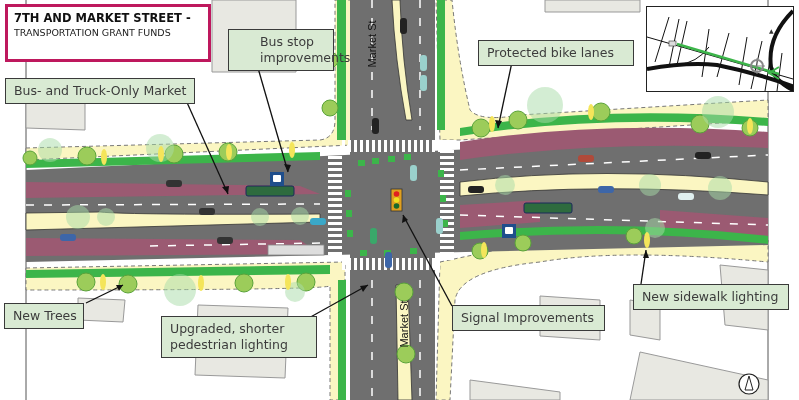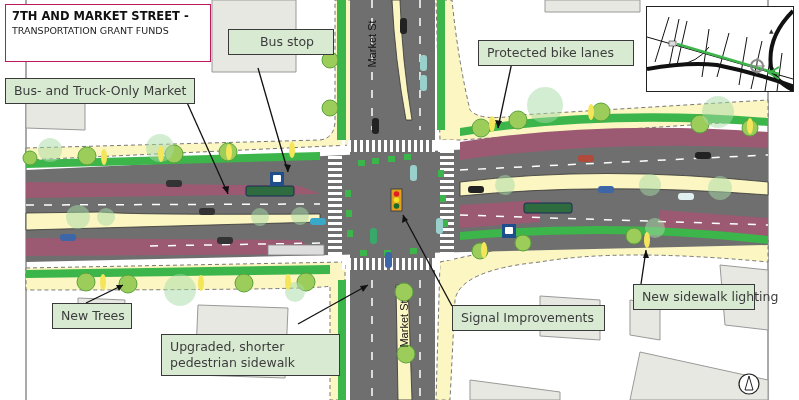--- a/index.html
+++ b/index.html
@@ -5,21 +5,21 @@
   html, body { margin:0; padding:0; background:#ffffff; }
   body { width:799px; height:400px; position:relative; overflow:hidden; font-family:"DejaVu Sans", sans-serif; }
   #map { position:absolute; left:0; top:0; width:799px; height:400px; }
   .callout {
     position:absolute; background:#d9ead3; border:1.5px solid #3a3a3a;
     color:#3c3c3c; font-family:"DejaVu Sans", sans-serif; font-size:12.5px;
     line-height:16px; padding:4px 8px; box-sizing:border-box; white-space:nowrap;
   }
   .title-box {
     position:absolute; left:5px; top:4px; width:206px; height:58px;
-    background:#ffffff; border:1px solid #be185d; box-sizing:border-box; padding:4px 6px;
+    background:#ffffff; border:3px solid #be185d; box-sizing:border-box; padding:4px 6px;
   }
   .title-main { font-family:"DejaVu Sans", sans-serif; font-weight:bold; font-size:11.5px; color:#111; line-height:15px; }
   .title-sub { font-family:"DejaVu Sans", sans-serif; font-size:9.5px; color:#222; line-height:14px; }
   .inset {
     position:absolute; left:646px; top:6px; width:148px; height:86px;
     background:#fff; border:1.5px solid #222; box-sizing:border-box; overflow:hidden;
   }
   .street-label { position:absolute; font-family:"Liberation Sans", sans-serif; font-size:11px; color:#111; transform:rotate(-90deg); transform-origin:center; white-space:nowrap; }
 </style>
 </head>
@@ -271,32 +271,33 @@
     <rect x="22" y="34" width="7" height="5" fill="#ddd" stroke="#333" stroke-width="0.6"></rect>
     <text x="122" y="26" font-family="DejaVu Sans, sans-serif" font-size="6" fill="#333">▲</text>
   </svg>
 </div>
 
 <div class="street-label" style="left:348px; top:38px;">Market St</div>
 <div class="street-label" style="left:380px; top:318px;">Market St</div>
 
 <div class="callout" style="left:228px; top:29px; width:106px;padding-left:31px;">
   <div>Bus stop</div>
+  <div>improvements</div>
 </div>
 <div class="callout" style="left:5px; top:78px; width:190px;">
   <span>Bus- and Truck-Only Market</span>
 </div>
 <div class="callout" style="left:478px; top:40px; width:156px;">
   <span>Protected bike lanes</span>
 </div>
-<div class="callout" style="left:4px; top:303px; width:80px;margin-left:48px;">
+<div class="callout" style="left:4px; top:303px; width:80px;">
   <span>New Trees</span>
 </div>
-<div class="callout" style="left:161px; top:316px; width:179px;margin-top:18px;">
+<div class="callout" style="left:161px; top:316px; width:156px;">
   <div>Upgraded, shorter</div>
-  <div>pedestrian sidewalk</div>
+  <div>pedestrian lighting</div>
 </div>
 <div class="callout" style="left:432px; top:305px; width:153px;margin-left:20px;">
   <span>Signal Improvements</span>
 </div>
-<div class="callout" style="left:633px; top:284px; width:122px;">
+<div class="callout" style="left:633px; top:284px; width:156px;">
   <span>New sidewalk lighting</span>
 </div>
 
 </body></html>

